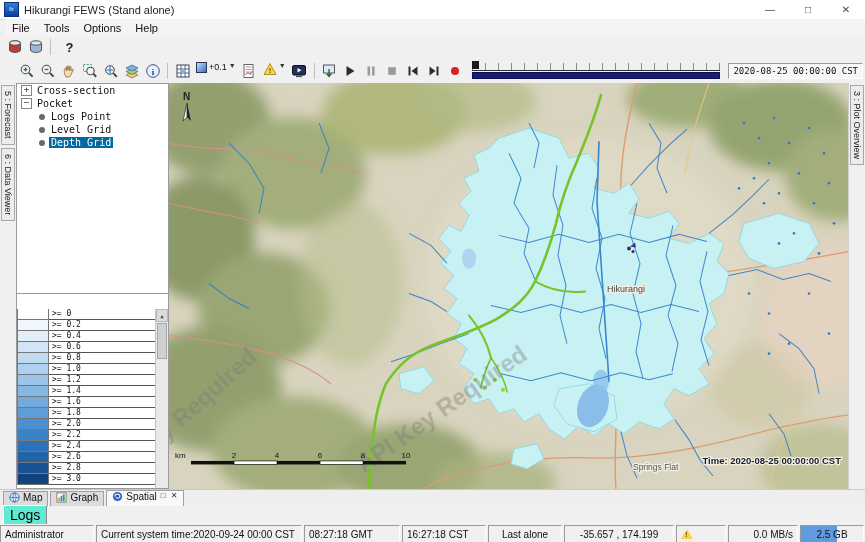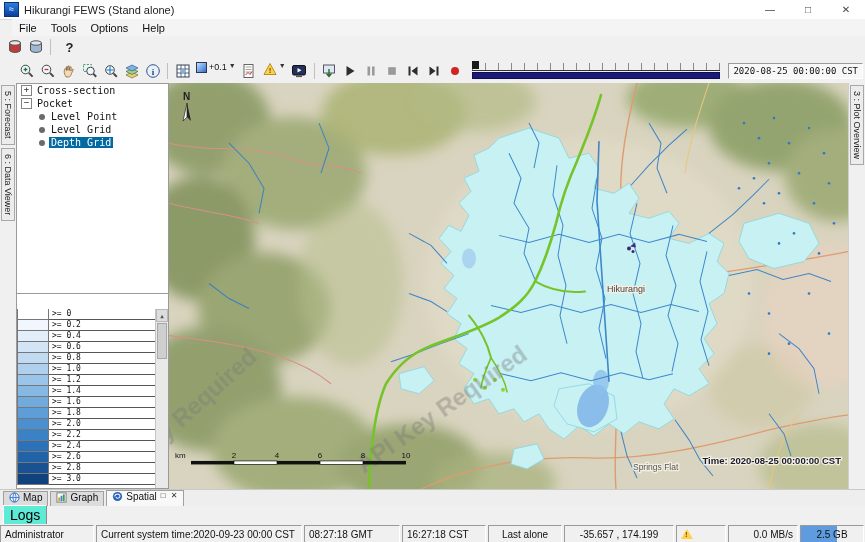--- a/index.html
+++ b/index.html
@@ -11,21 +11,21 @@
   
   .titlebar{position:absolute;top:0;left:0;right:0;height:19px;background:#ffffff;
     border-bottom:1px solid #d9d9d9;display:flex;align-items:center}
   .appicon{width:13px;height:13px;margin:0 5px 0 4px;background:linear-gradient(#2a7de1,#0a3f9e);
     border:1px solid #0a3570;color:#fff;font-size:9px;line-height:12px;text-align:center}
   .title-text{font-size:11px;color:#222}
   .wincontrols{margin-left:auto;display:flex;height:100%}
   .wbtn{width:38px;height:100%;display:flex;align-items:center;justify-content:center;
     font-size:10px;color:#444}
   
-  .menubar{position:absolute;top:19px;left:12px;right:0;height:17px;background:#f4f4f4;
+  .menubar{position:absolute;top:19px;left:5px;right:0;height:17px;background:#f4f4f4;
     border-bottom:1px solid #e0e0e0;display:flex;align-items:center}
   .menu-item{padding:1px 7px;color:#111}
   
   .toolbar1{position:absolute;top:36px;left:0;right:0;height:22px;background:#f0f0f0;
     border-bottom:1px solid #dcdcdc;display:flex;align-items:center;padding-left:4px}
   .toolbar2{position:absolute;top:58px;left:0;right:0;height:25px;background:#f0f0f0;
     border-bottom:1px solid #c9c9c9;display:flex;align-items:center;padding-left:16px}
   .tbtn{width:21px;height:20px;display:flex;align-items:center;justify-content:center;flex:0 0 auto}
   .tbtn svg{display:block}
   .tsep{width:1px;height:16px;background:#c0c0c0;margin:0 4px;flex:0 0 auto}
@@ -283,21 +283,21 @@
       <div class="trow">
         <span class="tog">+</span>
         <span class="tlabel">Cross-section</span>
       </div>
       <div class="trow">
         <span class="tog">−</span>
         <span class="tlabel">Pocket</span>
       </div>
       <div class="trow">
         <span class="dot"></span>
-        <span class="tlabel">Level Point</span>
+        <span class="tlabel">Logs Point</span>
       </div>
       <div class="trow">
         <span class="dot"></span>
         <span class="tlabel">Level Grid</span>
       </div>
       <div class="trow">
         <span class="dot"></span>
         <span class="sel-label">Depth Grid</span>
       </div>
     </div>
@@ -573,21 +573,21 @@
     <span class="mini">✕</span>
   </div>
 </div>
 
 <div class="logsrow">
   <button class="logs-btn">Logs</button>
 </div>
 
 <div class="statusbar">
   <div class="scell user">Administrator</div>
-  <div class="scell systime">Current system time:2020-09-23 00:00 CST</div>
+  <div class="scell systime">Current system time:2020-09-24 00:00 CST</div>
   <div class="scell gmt">08:27:18 GMT</div>
   <div class="scell cst">16:27:18 CST</div>
   <div class="scell mode">Last alone</div>
   <div class="scell coords">-35.657 , 174.199</div>
   <div class="scell warn">
     <span class="warn-tri"></span>
   </div>
   <div class="scell rate">0.0 MB/s</div>
   <div class="scell mem">2.5 GB</div>
 </div>

